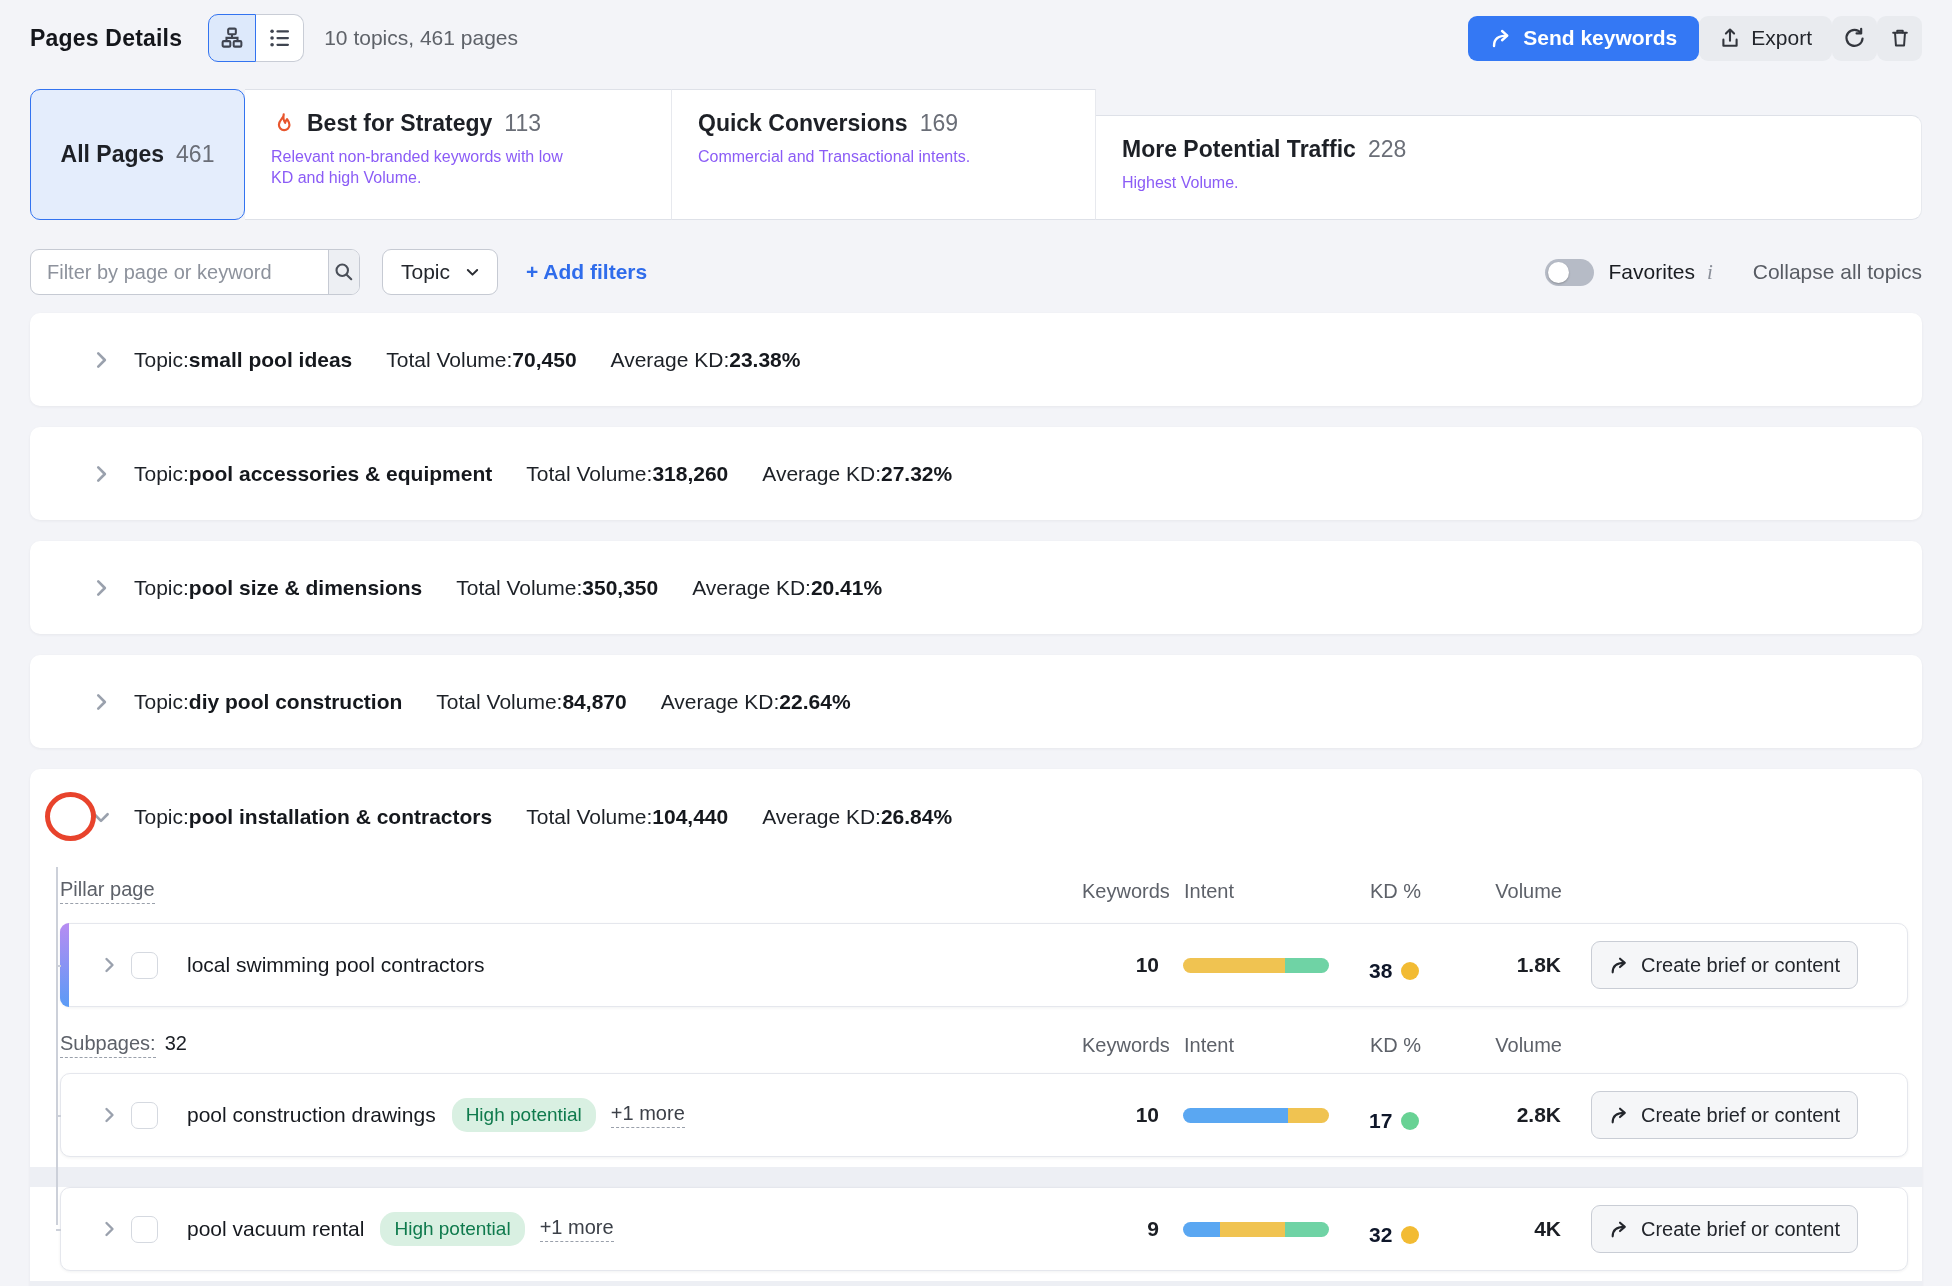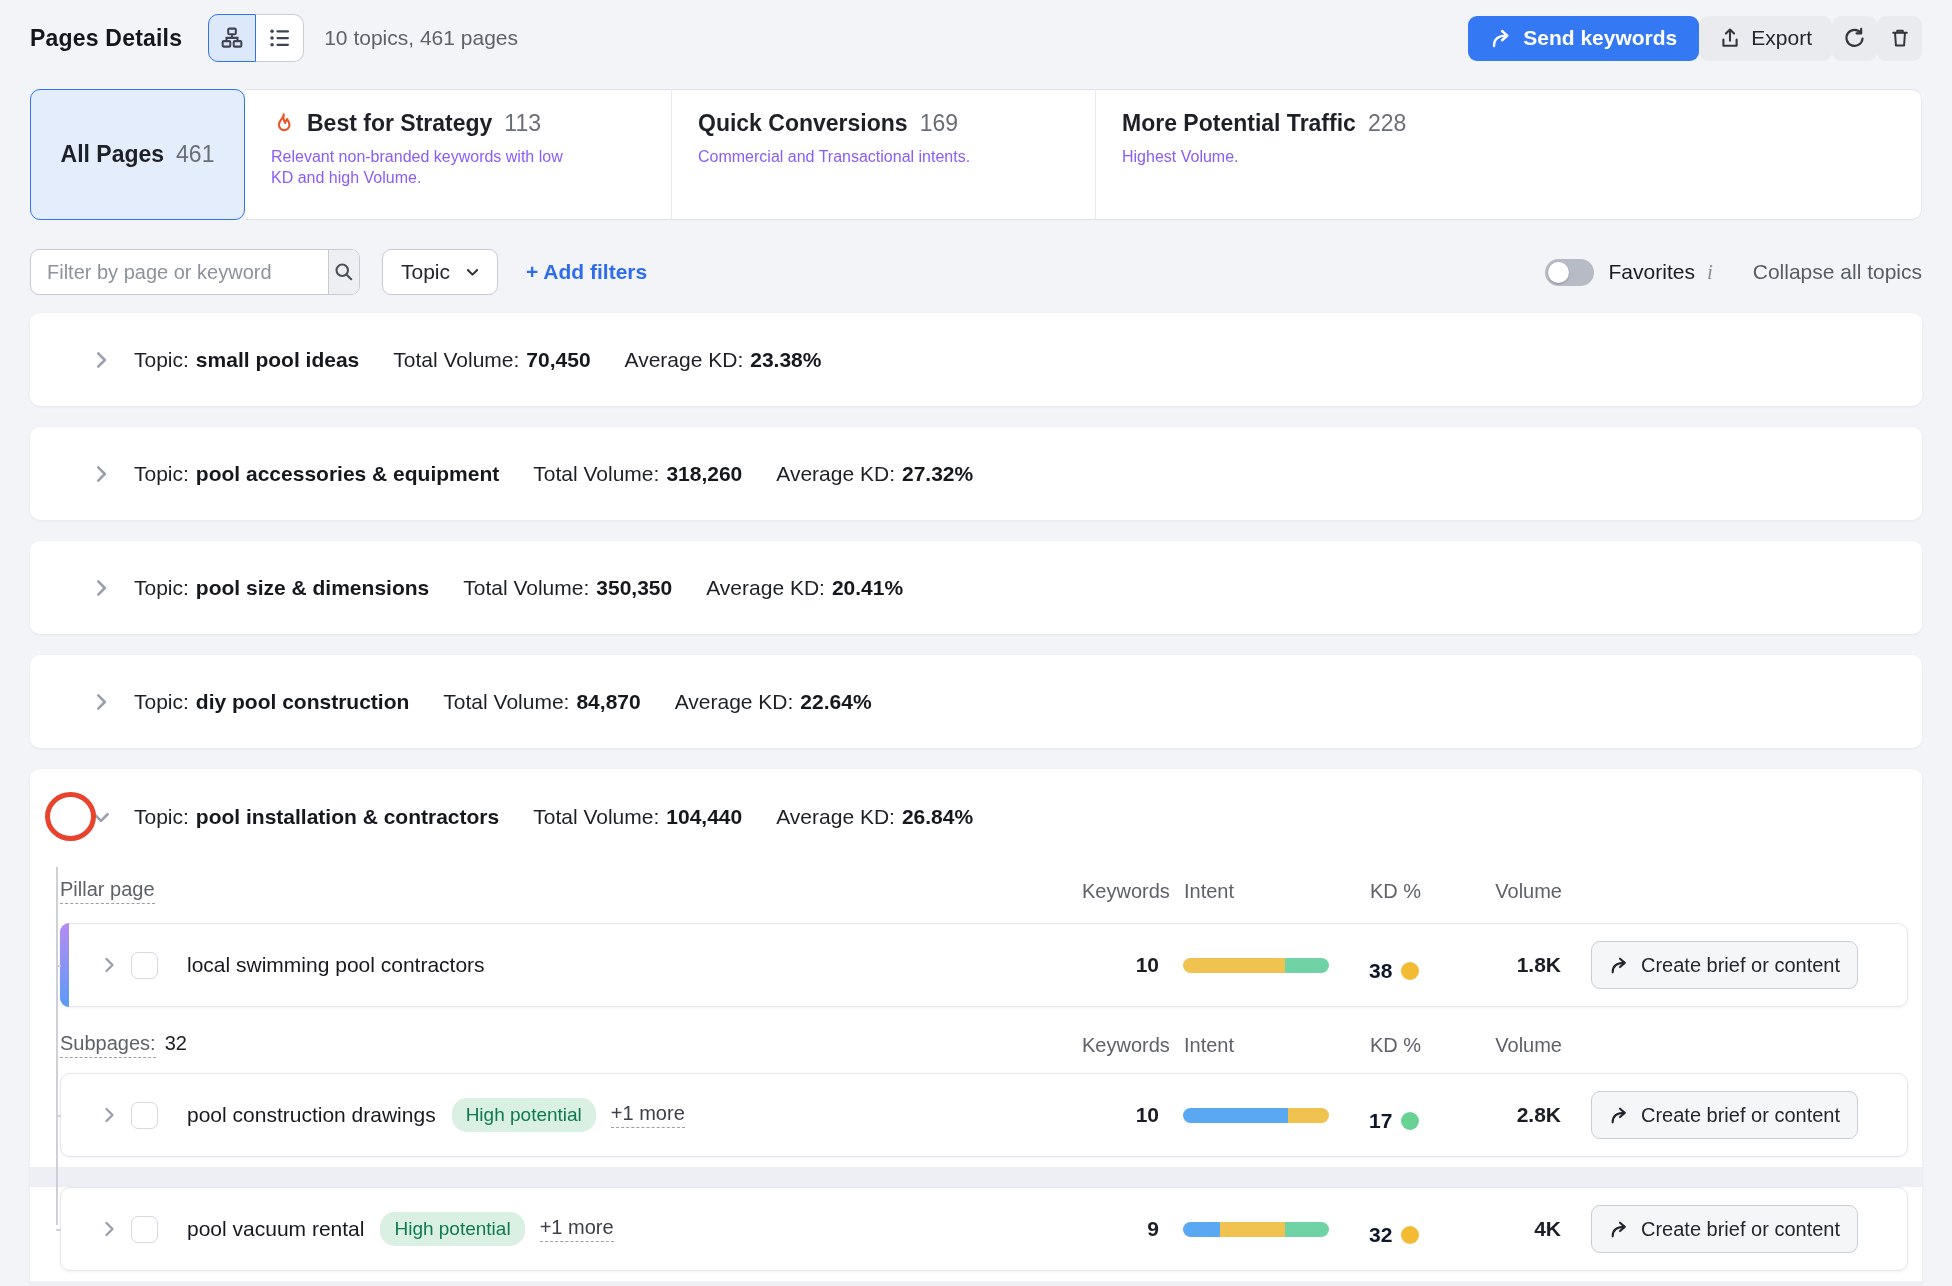--- a/index.html
+++ b/index.html
@@ -28,21 +28,21 @@
 
   
   .tabs { display:flex; margin-top:27px; height:131px; }
   .tab { background:#fff; border-top:1px solid #dee1e8; border-bottom:1px solid #dee1e8; border-right:1px solid #e7e9ee; padding:20px 26px 0 26px; cursor:pointer; }
   .tab:last-child { border-radius:0 10px 10px 0; }
   .tab.active { display:flex; align-items:center; justify-content:center; background:#e4edfc; border:1.5px solid #3273f0; border-radius:10px; padding:0; }
   .tab-titlerow { display:flex; align-items:center; gap:12px; font-size:23px; }
   .tab-label { font-weight:bold; color:#1d2026; }
   .tab-count { color:#6a6e77; }
   .tab-desc { margin-top:9px; font-size:16px; line-height:1.33; color:#8b5cf6; max-width:300px; }
-  .t1 { width:215px; } .t2 { width:427px; } .t3 { width:424px; } .t4 { width:424px; } .t5 { flex:1; }
+  .t1 { width:215px; } .t2 { width:427px; } .t3 { width:424px; } .t4 { width:424px; } .t5 { flex:1;margin-top:26px; }
   .flame { width:24px; height:24px; flex:0 0 auto; }
 
   
   .filters { display:flex; align-items:center; margin-top:29px; height:46px; }
   .search-box { display:flex; width:330px; height:46px; background:#fff; border:1px solid #c6cad3; border-radius:9px; overflow:hidden; }
   .search-box input { flex:1; border:none; outline:none; padding:0 16px; font-family:inherit; font-size:20px; color:#2a2d33; background:transparent; }
   .search-box input::placeholder { color:#8d929c; }
   .search-btn { width:46px; background:#edeff3; border:none; border-left:1px solid #c6cad3; display:flex; align-items:center; justify-content:center; cursor:pointer; }
   .topic-select { display:flex; align-items:center; gap:14px; margin-left:22px; height:46px; padding:0 16px 0 18px; background:#fff; border:1px solid #c6cad3; border-radius:9px; font-size:21px; color:#24272d; cursor:pointer; }
   .add-filters { margin-left:28px; font-size:21px; color:#2f6ceb; font-weight:bold; cursor:pointer;text-align:center; }
@@ -53,21 +53,21 @@
   .info-i { margin-left:12px; font-family:"Liberation Serif",serif; font-style:italic; font-size:21px; color:#8a8f99; cursor:pointer; }
   .collapse-link { margin-left:40px; font-size:21px; color:#585c64; cursor:pointer; }
 
   
   .cards { margin-top:18px; }
   .topic-card { background:#fff; border-radius:10px; box-shadow:0 1px 3px rgba(28,33,45,.06); margin-bottom:21px; }
   .topic-head { display:flex; align-items:center; height:93px; position:relative; }
   .topic-card.expanded .topic-head { height:96px; }
   .expander { display:flex; align-items:center; justify-content:center; width:24px; height:24px; margin-left:59px; cursor:pointer; flex:0 0 auto; }
   .topic-text { display:flex; align-items:center; margin-left:21px; font-size:21px; color:#1d2127; white-space:nowrap; }
-  .topic-text b { margin-left:7px; color:#15181d; }
+  .topic-text b { color:#15181d; }
   .tt-group { margin-left:34px; }
   .annotation { position:absolute; left:15px; top:23px; width:51px; height:49px; border:5px solid #e8432c; border-radius:50%; pointer-events:none; }
 
   
   .topic-card.expanded { position:relative; padding-bottom:1px; }
   .tree-line { position:absolute; left:26px; top:98px; width:2px; height:358px; background:#ccd0d9; }
 
   .trow { display:grid; grid-template-columns:26px 44px 56px 1fr 92px 182px 92px 142px 318px; align-items:center; }
   .thead { margin:4px 14px 0 30px; height:44px; font-size:20px; color:#5d6169; }
   .span-title { grid-column:1/5; display:flex; align-items:center; }

